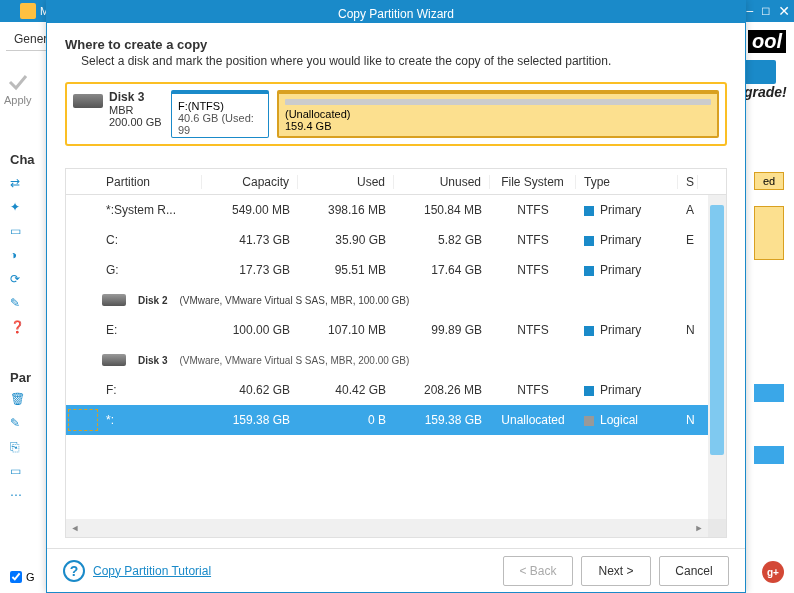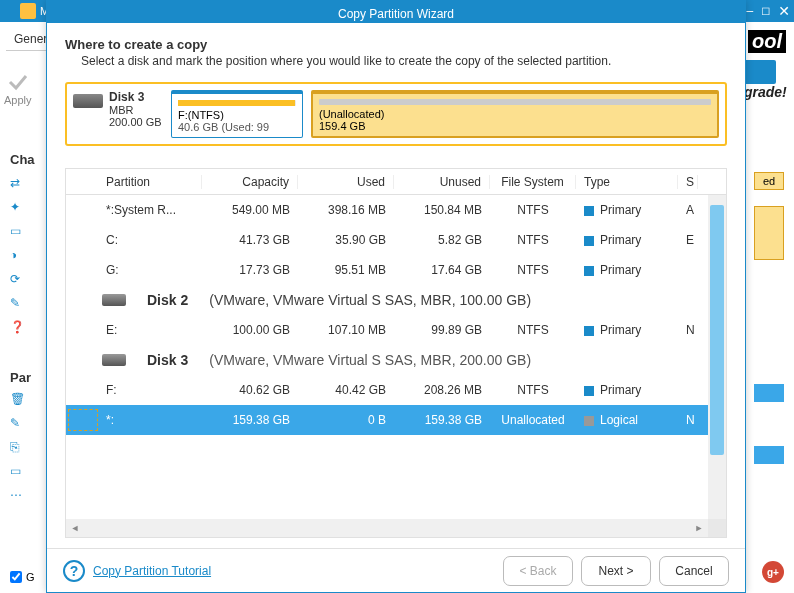--- a/index.html
+++ b/index.html
@@ -213,21 +213,21 @@
       border-top-width: 4px;
       border-radius: 2px;
       padding: 3px 6px 2px 6px;
       display: flex;
       flex-direction: column;
       justify-content: center;
       font-size: 11px;
       position: relative;
       overflow: hidden;
     }
-    .part-f { width: 132px; }
+    .part-f { width: 98px; }
     .part-unalloc {
       flex: 1;
       border: 2px solid #d9a020;
       border-top-width: 4px;
       background: #fce08f;
     }
     .usage-bar {
       height: 6px;
       background: #e8e8e8;
       border-radius: 1px;
@@ -331,24 +331,24 @@
       left: 2px;
       top: 4px;
       bottom: 4px;
       width: 28px;
       border: 1px dashed #d9a020;
     }
     .group-row {
       display: flex;
       align-items: center;
       height: 30px;
-      font-size: 14px;
+      font-size: 10px;
       color: #333;
       padding-left: 36px;
-      gap: 21px;
+      gap: 12px;
     }
     .drive-icon {
       width: 24px; height: 12px;
       background: linear-gradient(#999,#555);
       border-radius: 2px;
     }
     .type-sq {
       display: inline-block;
       width: 10px; height: 10px;
       background: #1a8ac9;
@@ -381,21 +381,21 @@
       text-decoration: underline;
       font-size: 12px;
       cursor: pointer;
     }
     .footer .spacer { flex: 1; }
     .btn {
       min-width: 70px;
       height: 30px;
       border: 1px solid #bbb;
       background: #fff;
-      border-radius: 7px;
+      border-radius: 2px;
       font-size: 12px;
       color: #333;
       padding: 0 12px;
       cursor: pointer;
     }
     .btn:disabled { color: #aaa; cursor: default; }
     .x-icon { font-size: 14px; }
     .sq-icon { font-size: 10px; }
   </style>
 </head>

